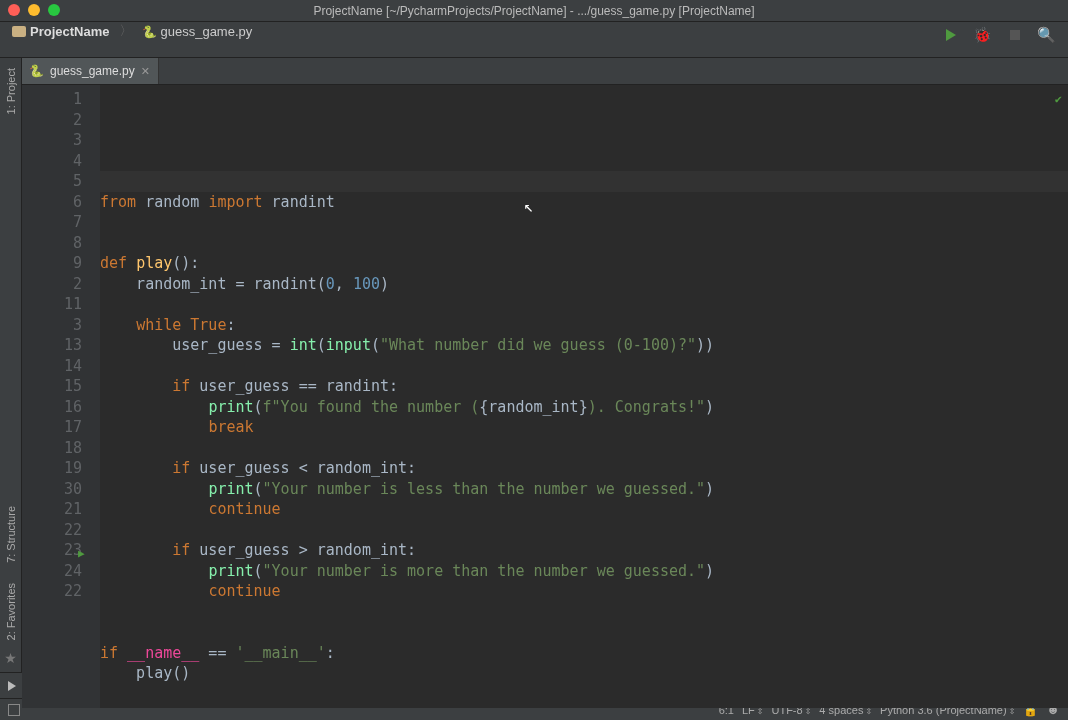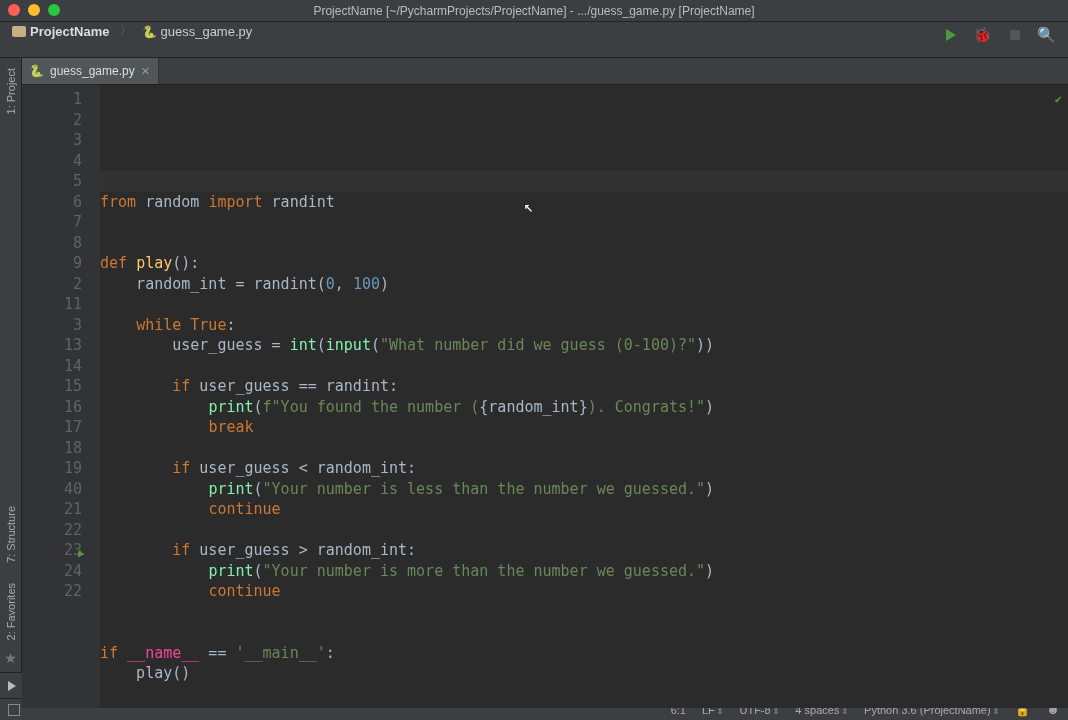--- a/index.html
+++ b/index.html
@@ -79,21 +79,21 @@
   .editor-crumb{ height:22px; background:#313335; color:#888; font-family:Menlo,monospace; font-size:12px; padding-left:28px; display:flex; align-items:center; border-top:1px solid #222;}
   
   .cursor-ptr{position:absolute; font-size:16px; color:#fff; pointer-events:none;}
   
   .bottombar{ height:26px; background:#3c3f41; display:flex; align-items:center; padding:0 8px; gap:20px; border-top:1px solid #222; color:#bbb; font-size:12px;}
   .bb-item{display:flex;align-items:center;gap:6px;}
   .bb-run-tri{width:0;height:0;border-left:8px solid #bbb;border-top:5px solid transparent;border-bottom:5px solid transparent;}
   .bb-spacer{flex:1;}
   .balloon{color:#bbb;}
   
-  .statusbar{ height:22px; background:#3c3f41; display:flex; align-items:center; padding:0 8px; gap:16px; border-top:1px solid #222; color:#aaa; font-size:11px;}
+  .statusbar{ height:22px; background:#3c3f41; display:flex; align-items:center; padding:0 8px; gap:8px; border-top:1px solid #222; color:#aaa; font-size:11px;}
   .st-spacer{flex:1;}
   .dd{font-size:8px; margin-left:2px;}
   .lock{font-size:12px;}
   .man{font-size:13px;}
   .sq-ico{width:12px;height:12px;border:1px solid #888;display:inline-block;}
 </style>
 </head>
 <body>
 
 <div class="titlebar">
@@ -169,21 +169,21 @@
           <div>2</div>
           <div>11</div>
           <div>3</div>
           <div>13</div>
           <div>14</div>
           <div>15</div>
           <div>16</div>
           <div>17</div>
           <div>18</div>
           <div>19</div>
-          <div>40</div>
+          <div>30</div>
           <div>21</div>
           <div>22</div>
           <div>23</div>
           <div>24</div>
           <div>22</div>
           <div class="run-gutter" style="top: 459px;">▶</div>
         </div>
       <div class="codecol" id="codecol">
         <div class="hl-line"></div>
         <span class="check-mark">✔</span>

